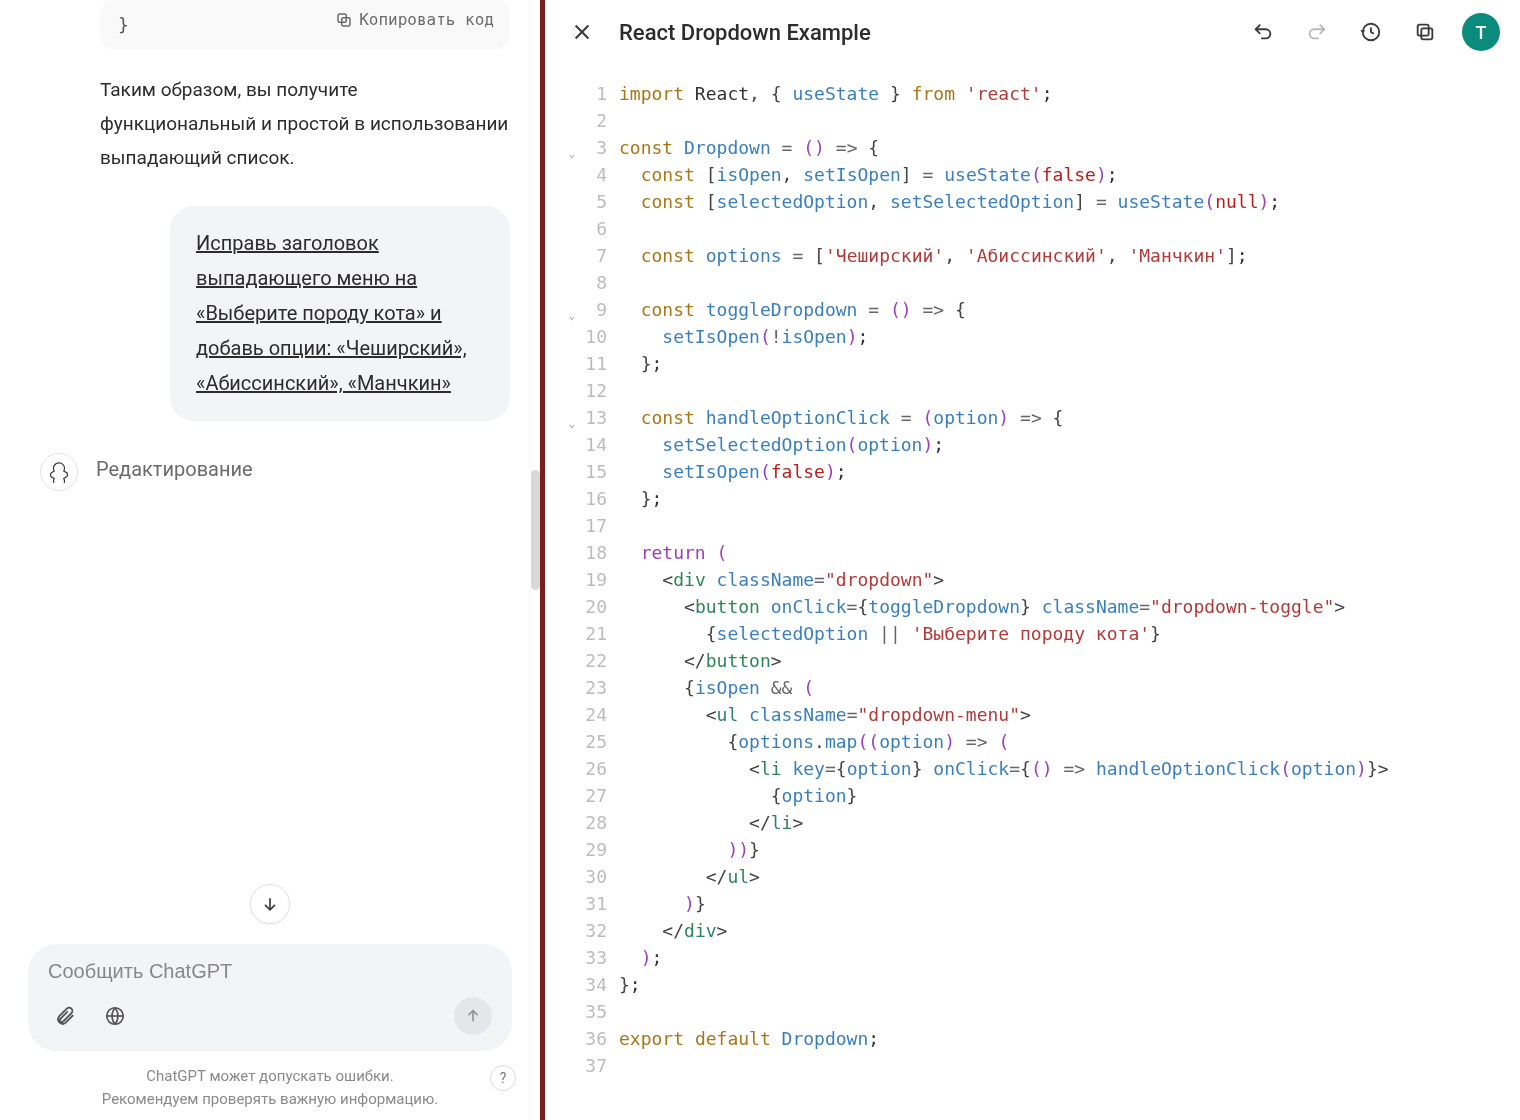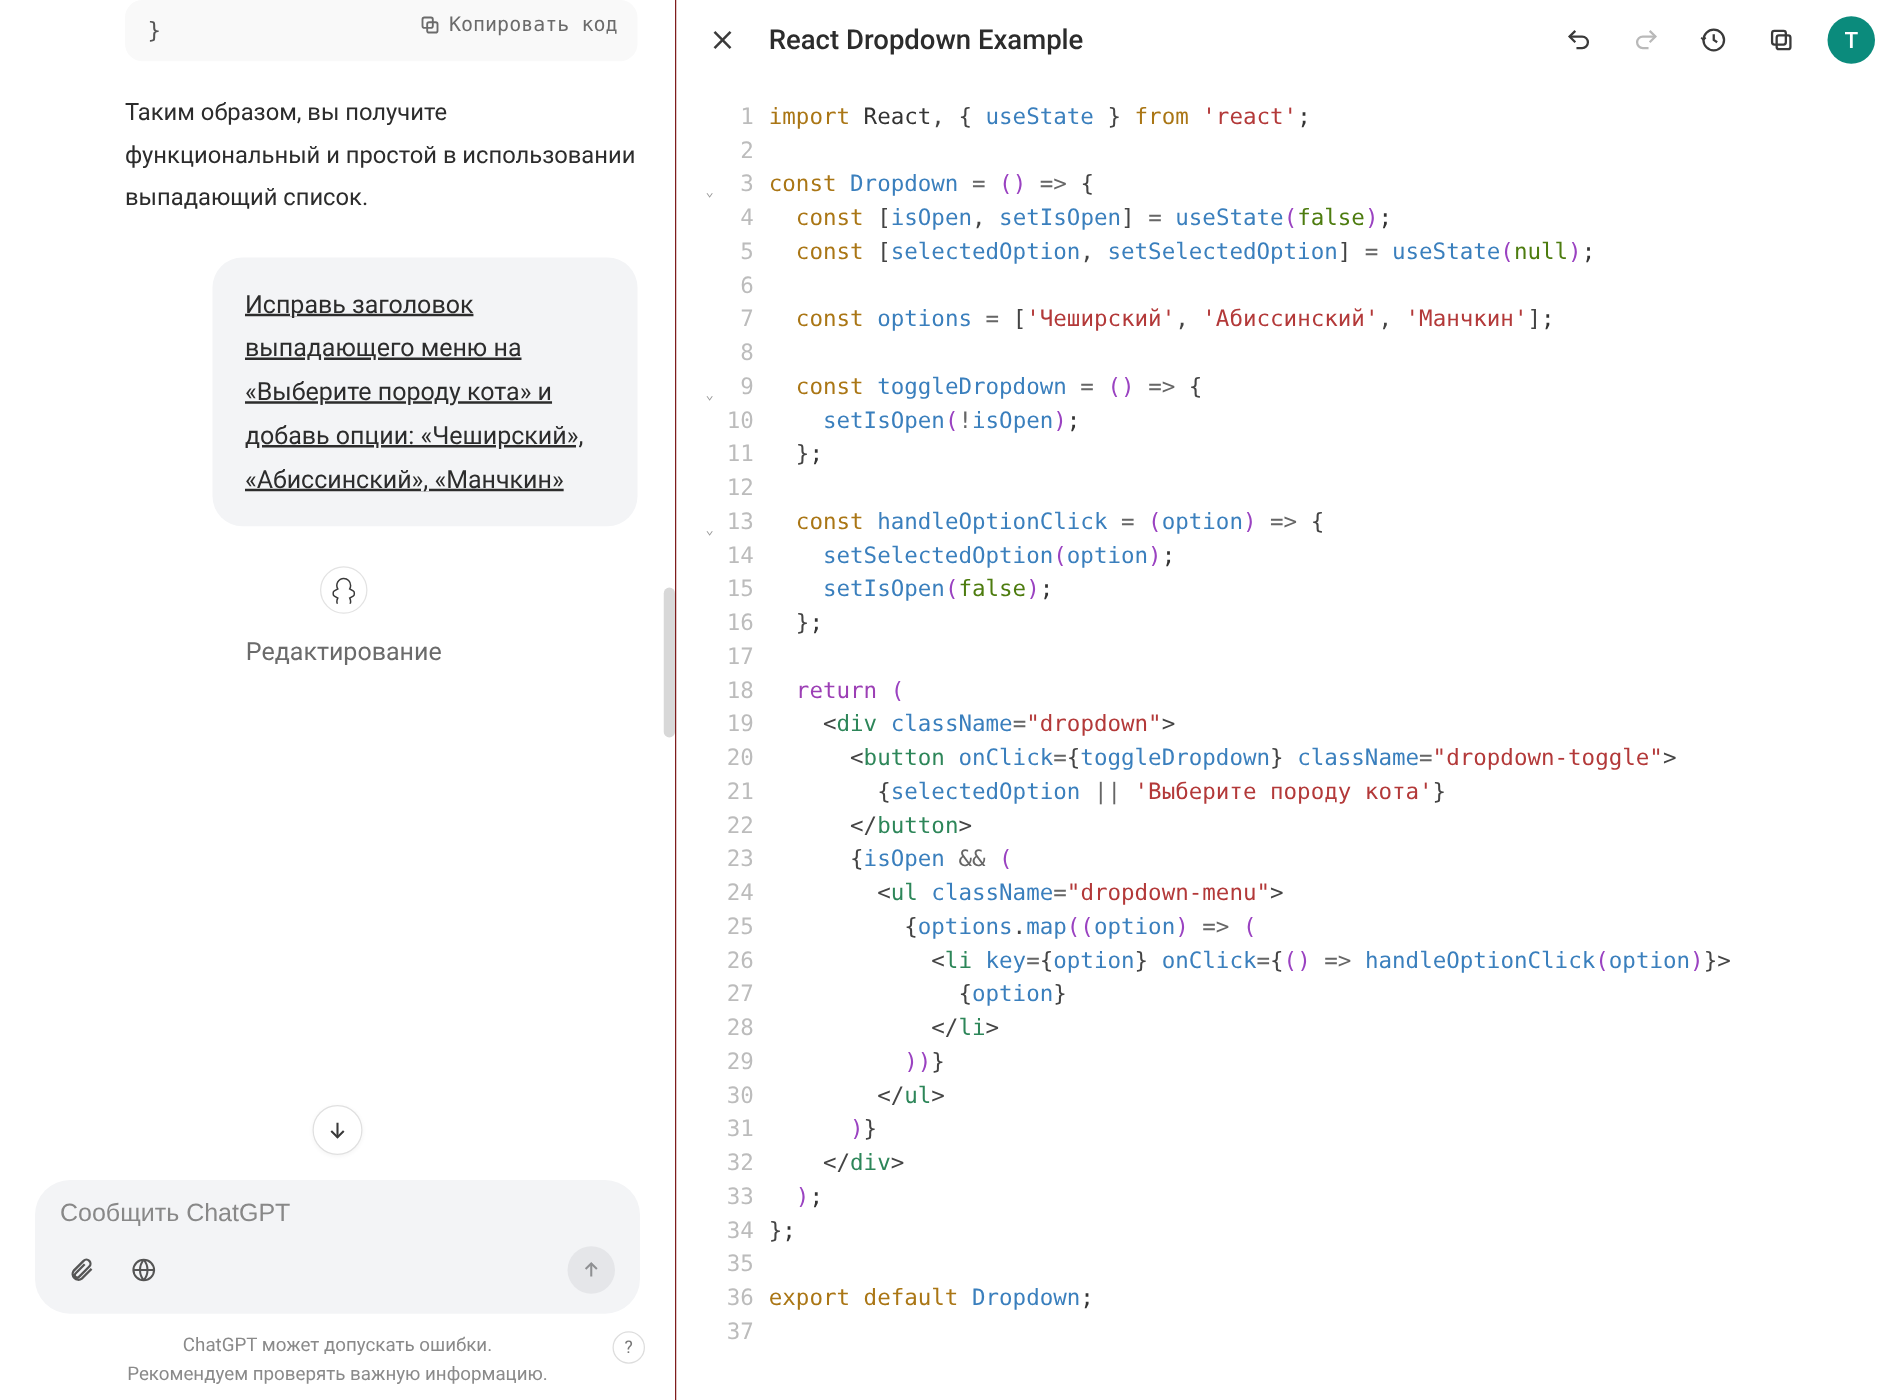--- a/index.html
+++ b/index.html
@@ -94,24 +94,23 @@
       border-radius: 24px;
       padding: 20px 26px;
       max-width: 340px;
       font-size: 20px;
       line-height: 1.75;
       color: #2c2c2c;
       text-decoration: underline;
     }
     .edit-row {
       display: flex;
-      align-items: center;
+      align-items: flex-end;
       gap: 18px;
       margin: 20px 0 0 10px;
-      flex-direction: column;
     }
     .gpt-avatar {
       width: 38px;
       height: 38px;
       border: 1px solid #e3e3e3;
       border-radius: 50%;
       display: flex;
       align-items: center;
       justify-content: center;
       flex-shrink: 0;
@@ -216,21 +215,21 @@
       height: 120px;
       background: #d8d8d8;
       border-radius: 5px;
     }
 
     
     .canvas-panel {
       flex: 1;
       display: flex;
       flex-direction: column;
-      border-left: 1px solid #7f1d1d;
+      border-left: 5px solid #7f1d1d;
     }
     .canvas-header {
       height: 64px;
       display: flex;
       align-items: center;
       padding: 0 20px;
       gap: 20px;
     }
     .canvas-title {
       font-size: 22px;
@@ -285,21 +284,21 @@
       color: #333;
       padding-left: 4px;
     }
     .code-line { display: block; height: 27px; }
     .kw    { color: #aa7615; }  
     .kw2   { color: #9c3fb5; }  
     .fn    { color: #3a7fbd; }  
     .tag   { color: #2d8659; }  
     .attr  { color: #3a7fbd; }
     .str   { color: #b33939; }  
-    .lit   { color: #4d7c0f; }  
+    .lit   { color: #b91c1c; }  
     .op    { color: #666; }
     .punct { color: #444; }
     .paren { color: #9a42c1; }
   </style>
 </head>
 <body>
 
 <div class="chat-panel">
 
   <div class="chat-body">

